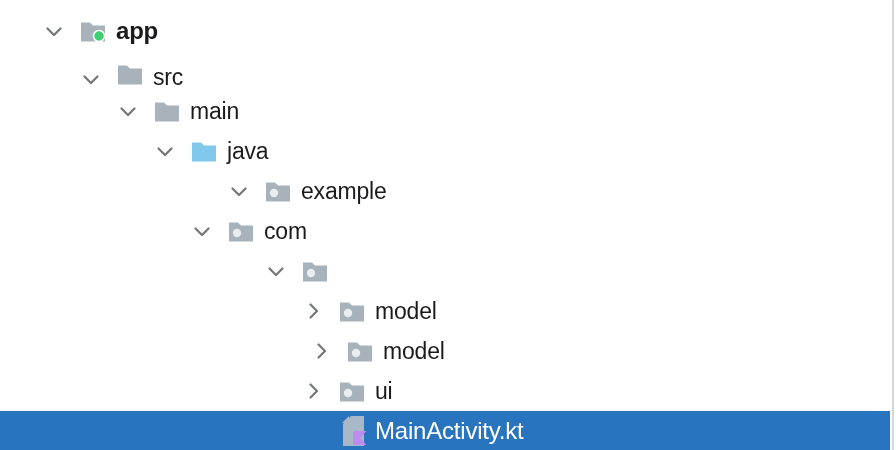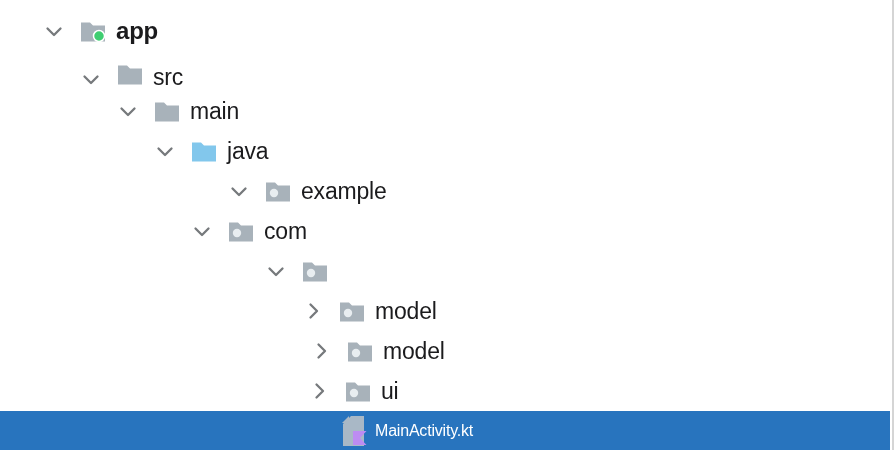--- a/index.html
+++ b/index.html
@@ -37,21 +37,21 @@
     display: flex; align-items: center;
   }
   .row .label {
     font-size: 23px;
     color: var(--text);
     letter-spacing: -0.2px;
     white-space: nowrap;
   }
   .row.bold .label { font-weight: 700; font-size: 24px; }
   .row.selected { background: var(--selection); }
-  .row.selected .label { color: var(--selected_text); font-weight: 500; font-size: 16px; }
+  .row.selected .label { color: var(--selected_text); font-weight: 500; font-size: 24px; }
   .panel-border {
     position: absolute;
     top: 0; bottom: 0;
     right: 2px;
     width: 2px;
     background: var(--border);
   }
 </style>
 </head>
 <body>
@@ -173,21 +173,21 @@
           </svg>
         </span>
     <span class="icon">
           <svg viewBox="0 0 26 22" width="26" height="22">
             <path d="M1 2.5 H10 L13 5.5 H25 V21.5 H1 Z" fill="#A8B2BA"></path>
             <circle cx="9" cy="13" r="4.2" fill="#E8EDF0"></circle>
           </svg>
         </span>
     <span class="label">model</span>
   </div>
-      <div class="row" style="padding-left: 301px; margin-left: 6px;">
+      <div class="row" style="padding-left: 301px;">
     <span class="chevron">
           <svg viewBox="0 0 24 24" width="24" height="24">
             <polyline points="9.5,5.5 16,12 9.5,18.5" fill="none" stroke="#76797C" stroke-width="2.3" stroke-linecap="round" stroke-linejoin="round"></polyline>
           </svg>
         </span>
     <span class="icon">
           <svg viewBox="0 0 26 22" width="26" height="22">
             <path d="M1 2.5 H10 L13 5.5 H25 V21.5 H1 Z" fill="#A8B2BA"></path>
             <circle cx="9" cy="13" r="4.2" fill="#E8EDF0"></circle>
           </svg>

